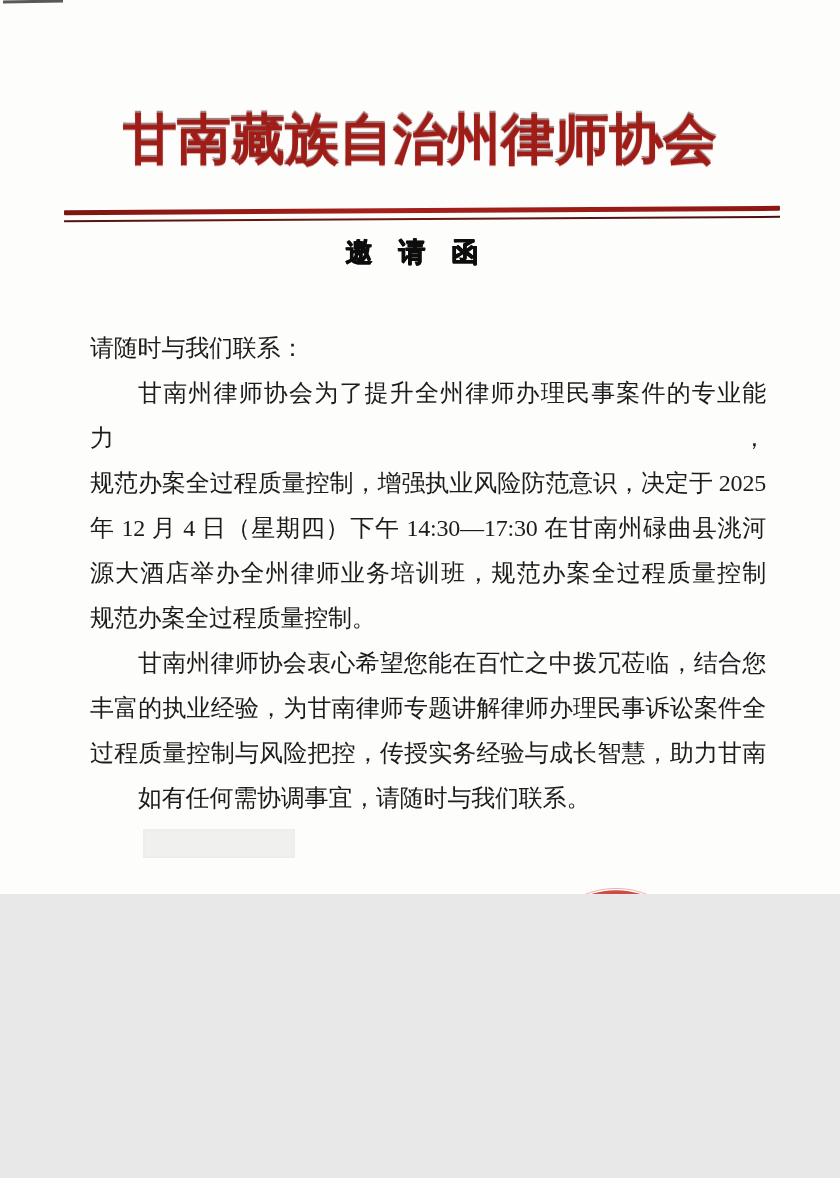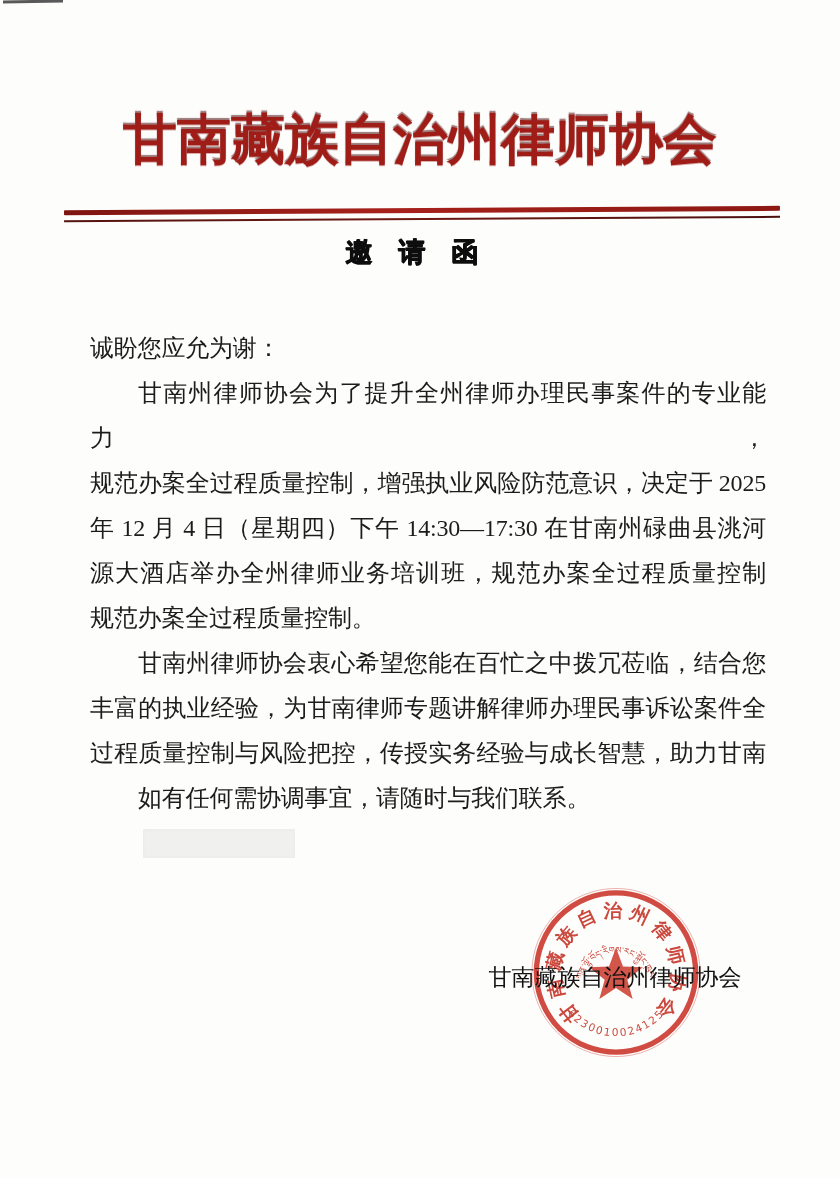--- a/index.html
+++ b/index.html
@@ -1,18 +1,18 @@
 <!DOCTYPE html>
 <html><head>
 <meta charset="utf-8">
 <style>
   html,body { margin:0; padding:0; background:#e8e8e8; }
   .page {
     position:relative;
-    width:840px; height:1178px;
+    width:840px; height:894px;
     margin:0 auto;
     background:#fdfdfc;
     overflow:hidden;
     font-family:"Liberation Serif","DejaVu Serif",serif;
     color:#1d1d1d;
   }
   .scan-mark {
     position:absolute; top:0; left:3px; width:60px; height:3px;
     background:#2f2f2f; opacity:.8; transform:rotate(-.8deg);
   }
@@ -83,21 +83,21 @@
   <h1 class="org-title">甘南藏族自治州律师协会</h1>
 
   <div class="divider">
     <div class="thick"></div>
     <div class="thin"></div>
   </div>
 
   <h2 class="doc-title">邀请函</h2>
 
   <div class="letter-body">
-    <div class="bline">诚盼您应允为谢：</div>
+    <div class="bline">请随时与我们联系：</div>
       <div class="bline ind fill">甘南州律师协会为了提升全州律师办理民事案件的专业能力，</div>
       <div class="bline fill">规范办案全过程质量控制，增强执业风险防范意识，决定于 2025</div>
       <div class="bline fill">年 12 月 4 日（星期四）下午 14:30—17:30 在甘南州碌曲县洮河</div>
       <div class="bline fill">源大酒店举办全州律师业务培训班，规范办案全过程质量控制</div>
       <div class="bline">规范办案全过程质量控制。</div>
       <div class="bline ind fill">甘南州律师协会衷心希望您能在百忙之中拨冗莅临，结合您</div>
       <div class="bline fill">丰富的执业经验，为甘南律师专题讲解律师办理民事诉讼案件全</div>
       <div class="bline fill">过程质量控制与风险把控，传授实务经验与成长智慧，助力甘南</div>
       <div class="bline ind">如有任何需协调事宜，请随时与我们联系。</div>
       <div class="bline ind">

